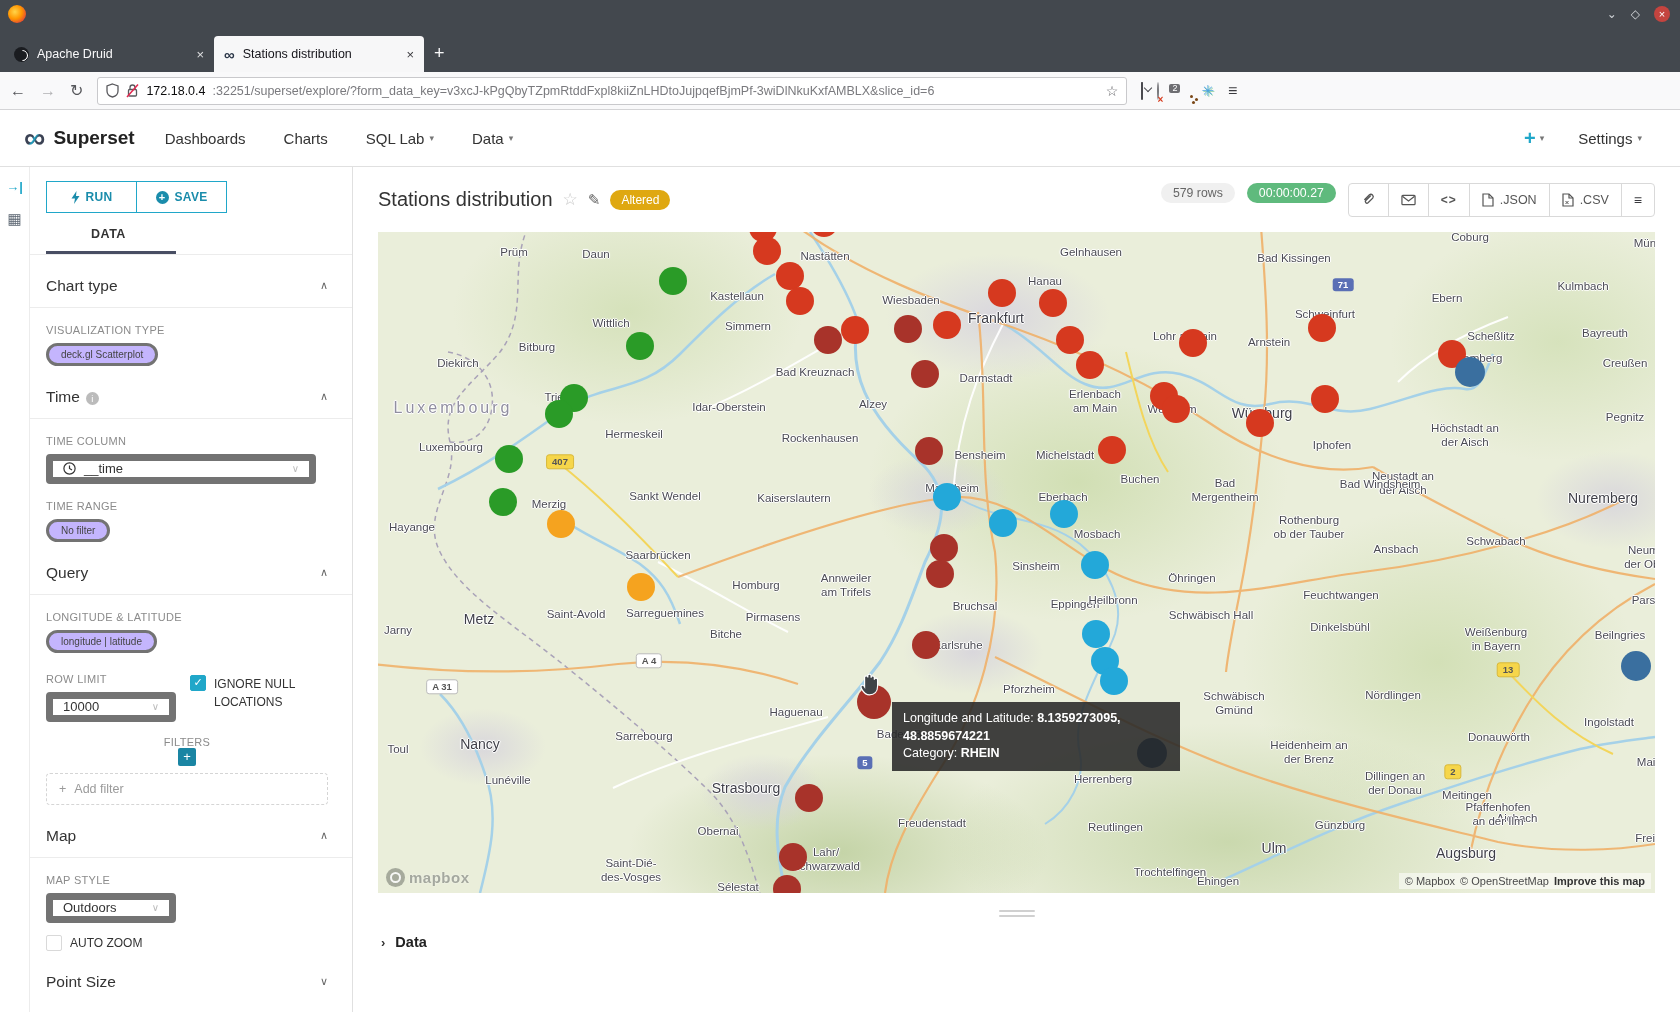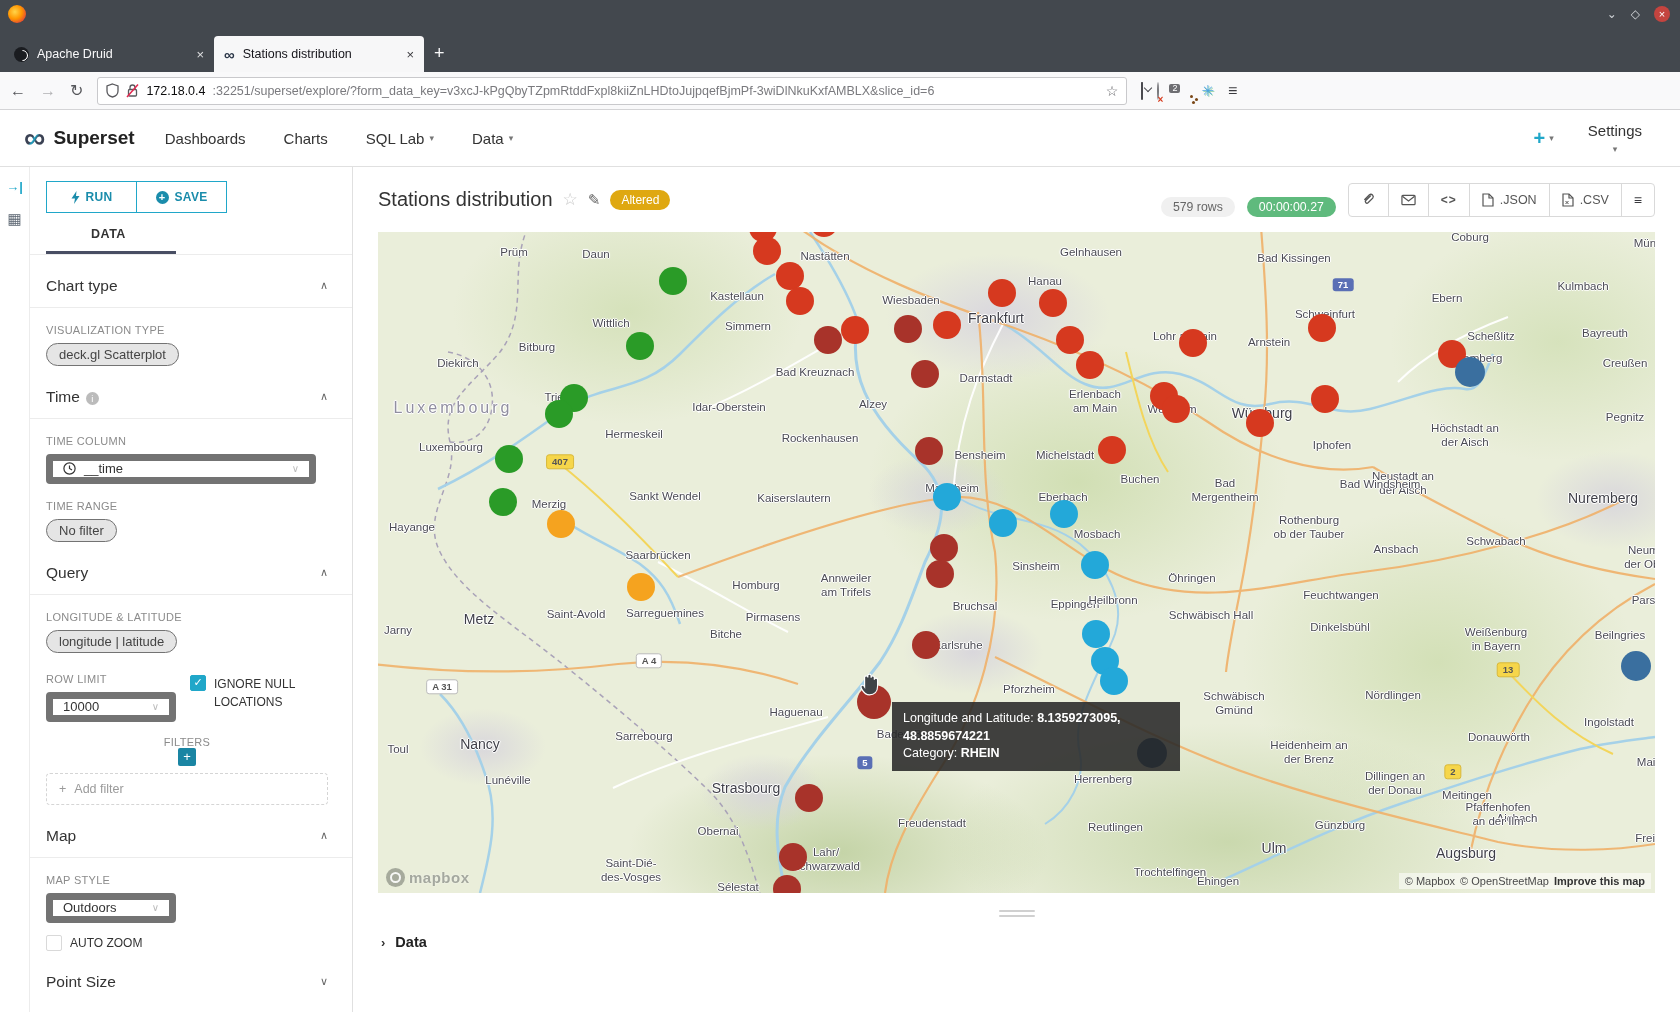--- a/index.html
+++ b/index.html
@@ -52,21 +52,21 @@
   .brandwrap{display:flex;align-items:center;gap:8px;margin-right:30px;}
   .infinity{font-size:30px;font-weight:bold;color:#3b4254;line-height:.8;
     background:linear-gradient(120deg,#3b4254 42%,#20a7c9 50%,#3b4254 60%);
     -webkit-background-clip:text;background-clip:text;-webkit-text-fill-color:transparent;}
   .brand{font-size:19px;font-weight:700;color:#222;}
   .navitems{display:flex;gap:38px;font-size:15px;color:#333;}
   .navitem{display:flex;align-items:center;gap:5px;}
   .caret{font-size:9px;color:#777;}
   .nav-right{margin-left:auto;display:flex;align-items:center;gap:34px;padding-right:14px;}
   .plusbtn{color:#20a7c9;font-size:20px;font-weight:bold;display:flex;align-items:center;gap:4px;}
-  .settings{font-size:15px;color:#333;display:flex;align-items:center;gap:5px;flex-direction:column;}
+  .settings{font-size:15px;color:#333;display:flex;align-items:center;gap:5px;}
   
   .content{display:flex;height:845px;}
   .iconstrip{width:30px;border-right:1px solid #ececec;display:flex;flex-direction:column;align-items:center;
     padding-top:12px;gap:16px;background:#fff;}
   .strip-collapse{color:#20a7c9;font-size:13px;font-weight:bold;}
   .strip-grid{color:#5c6672;font-size:15px;}
   .panel{width:323px;border-right:1px solid #e0e0e0;padding:14px 24px 0 16px;overflow:hidden;background:#fff;}
   .btngroup{display:flex;border:1px solid #20a7c9;border-radius:0;overflow:hidden;width:181px;}
   .btn{flex:1;height:30px;display:flex;align-items:center;justify-content:center;gap:6px;
     color:#1a8cab;font-size:12px;font-weight:bold;letter-spacing:.3px;background:#fff;}
@@ -77,22 +77,22 @@
   .datatab .dt-label{font-size:12.5px;font-weight:600;color:#333;letter-spacing:.5px;padding-left:45px;}
   .dt-underline{height:2.5px;background:#484e63;width:130px;margin-top:10px;}
   .panel-divider{height:1px;background:#ececec;margin:0 -24px 0 -16px;}
   .section{margin-top:22px;}
   .sec-head{display:flex;align-items:center;justify-content:space-between;font-size:15.5px;color:#333;
     padding-bottom:12px;}
   .chev{color:#666;font-size:11px;}
   .info-i{display:inline-flex;width:13px;height:13px;border-radius:50%;background:#bbb;color:#fff;
     font-size:9.5px;align-items:center;justify-content:center;margin-left:6px;font-style:normal;}
   .ctl-label{font-size:11px;color:#8b8b8b;letter-spacing:.3px;margin:16px 0 7px;}
-  .pill{display:inline-block;background:#e5e5e5;border:1px solid #737373;border-radius:12px;
-    padding:3px 12px;font-size:13px;color:#444;white-space:nowrap;}
+  .pill{display:inline-block;background:#c4b5fd;border:3px solid #737373;border-radius:12px;
+    padding:3px 12px;font-size:10px;color:#444;white-space:nowrap;}
   .selectbox{height:30px;border:7px solid #737373;border-radius:4px;display:flex;align-items:center;
     padding:0 10px;font-size:13px;color:#333;justify-content:space-between;background:#fff;}
   .sel-caret{color:#bbb;font-size:10px;}
   .w-full{width:270px;}
   .w-half{width:130px;}
   .tworow{display:flex;gap:14px;}
   .checkrow{display:flex;gap:8px;align-items:flex-start;font-size:12px;color:#333;}
   .checkbox{width:16px;height:16px;border:1px solid #d9d9d9;border-radius:2px;background:#fff;flex:none;
     display:flex;align-items:center;justify-content:center;color:#fff;font-size:11px;}
   .checkbox.checked{background:#20a7c9;border-color:#20a7c9;}
@@ -102,21 +102,21 @@
   .addfilter{margin-top:7px;height:32px;border:1px dashed #d5d5d5;border-radius:4px;display:flex;
     align-items:center;gap:8px;padding:0 12px;color:#9a9a9a;font-size:12.5px;}
   .viewport-pill{max-width:122px;overflow:hidden;text-overflow:ellipsis;}
   
   .main{flex:1;display:flex;flex-direction:column;background:#fff;}
   .chart-head{height:65px;display:flex;align-items:center;padding:0 25px;gap:10px;}
   .chart-title{font-size:20px;color:#333;font-weight:500;}
   .fav-star{color:#c9c9c9;font-size:17px;}
   .edit-ic{color:#666;font-size:15px;}
   .altered{background:#dfa811;color:#fff;font-size:12px;border-radius:11px;padding:3px 11px;}
-  .head-right{margin-left:auto;display:flex;align-items:flex-end;gap:12px;}
+  .head-right{margin-left:auto;display:flex;align-items:flex-start;gap:12px;}
   .rows-pill{background:#f0f0f0;color:#666;font-size:12.3px;border-radius:11px;padding:3px 12px;}
   .timer-pill{background:#5fba7d;color:#fff;font-size:12.3px;border-radius:11px;padding:3px 12px;}
   .icongroup{display:flex;border:1px solid #d9d9d9;border-radius:4px;height:34px;align-items:stretch;}
   .iseg{display:flex;align-items:center;gap:6px;padding:0 12px;color:#555;font-size:12.5px;}
   .iseg+.iseg{border-left:1px solid #d9d9d9;}
   .code-glyph{font-size:12px;letter-spacing:1px;color:#555;font-weight:bold;}
   
   .map{position:relative;width:1277px;height:661px;margin-left:25px;overflow:hidden;
     background:
      radial-gradient(ellipse 160px 90px at 620px 85px, rgba(216,213,222,.95), transparent 70%),

